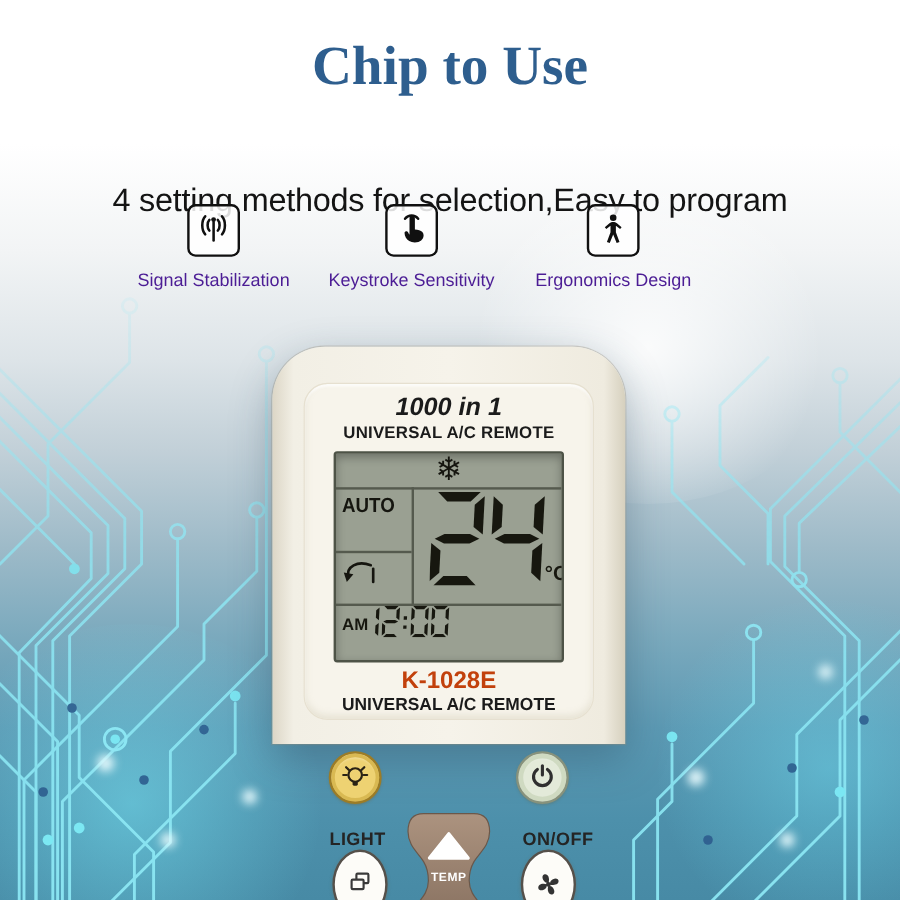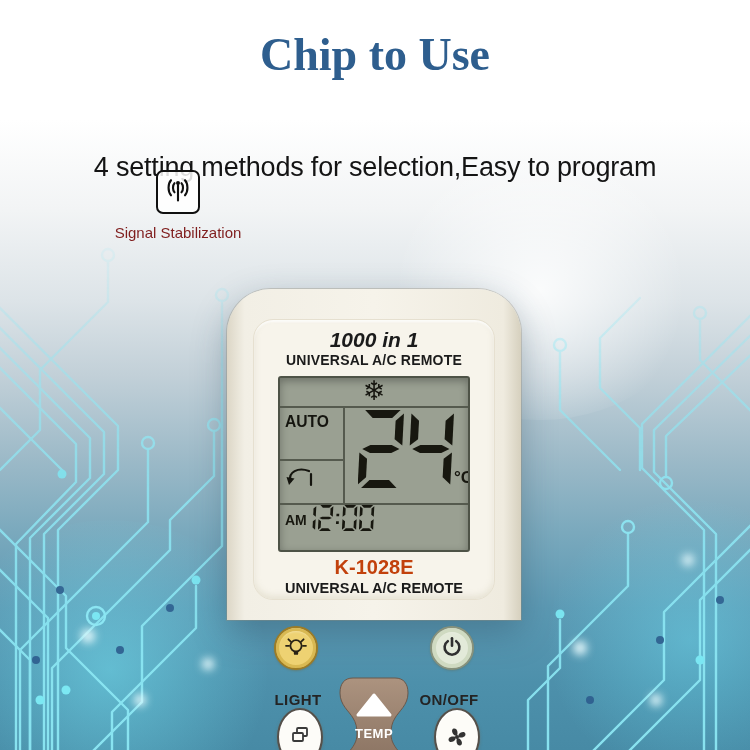--- a/index.html
+++ b/index.html
@@ -24,21 +24,21 @@
     font-family:"Liberation Serif",serif;font-weight:bold;font-size:46px;color:#2e5e8e;}
   .subtitle{left:0;top:88px;width:750px;text-align:center;font-size:25px;color:#1d1d1d;}
   .tagline{left:0;top:112px;width:750px;text-align:center;font-size:27px;color:#141414;letter-spacing:-.2px;margin-top:40px;}
 
   
   .feature{top:170px;width:160px;text-align:center;}
   .f1{left:98px;} .f2{left:263px;} .f3{left:431px;}
   .fbox{display:inline-block;width:44px;height:44px;border:2.5px solid #101010;border-radius:7px;
     background:rgba(255,255,255,.85);box-sizing:border-box;}
   .fbox svg{display:block;margin:4px auto 0;}
-  .flabel{margin-top:6px;font-size:15px;color:#7f1d1d;}
+  .flabel{margin-top:6px;font-size:15px;color:#4c1d95;}
 
   
   .remote{left:227px;top:289px;width:294px;height:331px;border-radius:44px 44px 0 0;
     background:linear-gradient(90deg,#dcd6c6 0,#f2efe5 6%,#f6f3ea 50%,#efebdf 94%,#d6d0be 100%);
     box-shadow:0 0 0 1px rgba(150,140,120,.35), 0 12px 34px rgba(40,70,90,.35);}
   .panel{left:26px;top:30px;width:242px;height:281px;border-radius:20px;background:#f7f4eb;
     border:1px solid #e6e0d0;box-sizing:border-box;text-align:center;
     box-shadow:inset 0 -3px 6px rgba(185,175,145,.25), inset 0 2px 2px rgba(255,255,255,.9);}
   .brand1{margin-top:8px;font-size:21px;font-weight:bold;font-style:italic;color:#1b1b1b;}
   .brand2{margin-top:0;font-size:14px;font-weight:bold;color:#1b1b1b;letter-spacing:.2px;}
@@ -67,23 +67,23 @@
   .time-digits{left:21px;top:127px;}
 
   
   .rbtn{width:44px;height:44px;border-radius:50%;box-sizing:border-box;
     display:flex;align-items:center;justify-content:center;}
   .btn-light{left:47px;top:337px;background:#eed272;border:2px solid #9c7c26;
     box-shadow:inset 0 0 0 3px #d9b952, inset 0 3px 3px rgba(255,255,255,.6), 0 1px 2px rgba(120,100,50,.4);}
   .btn-power{left:203px;top:337px;background:#e3ead9;border:2px solid #87927c;
     box-shadow:inset 0 0 0 4px #cfdac1, inset 0 3px 3px rgba(255,255,255,.7), 0 1px 2px rgba(100,110,90,.4);}
   .blabel{top:390px;width:76px;text-align:center;font-size:15px;font-weight:bold;color:#242424;letter-spacing:.4px;margin-top:12px;}
-  .lbl-light{left:33px;} .lbl-onoff{left:184px;}
+  .lbl-light{left:33px;} .lbl-onoff{left:200px;}
   .rocker{left:110px;top:387px;}
-  .lbl-temp{left:110px;top:437px;width:74px;text-align:center;font-size:13px;font-weight:bold;
+  .lbl-temp{left:110px;top:437px;width:74px;text-align:center;font-size:10px;font-weight:bold;
     color:#ffffff;letter-spacing:.5px;z-index:3;}
   .oval{width:46px;height:58px;border-radius:50%;background:#fdfcf8;border:2px solid #55504a;
     box-sizing:border-box;display:flex;justify-content:center;
     box-shadow:inset 0 2px 2px rgba(255,255,255,.8), 0 1px 3px rgba(110,100,80,.45);}
   .oval-left{left:50px;top:419px;} .oval-right{left:207px;top:419px;}
   .oval svg{margin-top:15px;}
 </style>
 </head>
 <body>
 
@@ -187,21 +187,39 @@
         <circle cx="12" cy="5.6" r="1.6" fill="#101010" stroke="none"></circle>
         <path d="M9.2 5.8 C7.6 7.4 7.6 11.4 9.2 13"></path>
         <path d="M6.4 3.4 C3.8 6.2 3.8 12.6 6.4 15.4"></path>
         <path d="M14.8 5.8 C16.4 7.4 16.4 11.4 14.8 13"></path>
         <path d="M17.6 3.4 C20.2 6.2 20.2 12.6 17.6 15.4"></path>
       </svg>
     </span>
     <div class="flabel">Signal Stabilization</div>
   </div>
 
-
+  <div class="abs feature f2">
+    <span class="fbox">
+      <svg width="30" height="30" viewBox="0 0 24 24">
+        <path d="M7.6 5 A5.6 5.6 0 0 1 16.4 5" fill="none" stroke="#101010" stroke-width="1.6" stroke-linecap="round"></path>
+        <path fill="#101010" d="M10.6 4.8 a1.8 1.8 0 0 1 3.6 0 V12.2 c1 .05 2 .22 2.9 .5 c1.7 .5 2.9 1.6 2.9 3.3 c0 2.8 -2.3 4.8 -5.9 4.8 c-2.8 0 -5 -1.2 -6 -3.2 c-.5 -1 -.8 -2.1 -.8 -3.1 c0 -.9 .7 -1.4 1.5 -1.1 c.55 .2 .95 .7 1.15 1.35 l.65 1 Z"></path>
+      </svg>
+    </span>
+    <div class="flabel">Keystroke Sensitivity</div>
+  </div>
+
+  <div class="abs feature f3">
+    <span class="fbox">
+      <svg width="30" height="30" viewBox="0 0 24 24" fill="#101010">
+        <circle cx="12" cy="4.4" r="2.2"></circle>
+        <path d="M12 7.2 c.9 0 1.8 .3 2.5 .9 l3.1 2.6 -1 1.2 -2.8 -2.2 V14 l2.4 6.5 -1.9 .7 -2.3 -5.6 -2.3 5.6 -1.9 -.7 L10.2 14 V9.7 L7.4 11.9 6.4 10.7 9.5 8.1 c.7 -.6 1.6 -.9 2.5 -.9 Z"></path>
+      </svg>
+    </span>
+    <div class="flabel">Ergonomics Design</div>
+  </div>
 
   <div class="abs remote">
     <div class="abs panel">
       <div class="brand1">1000 in 1</div>
       <div class="brand2">UNIVERSAL A/C REMOTE</div>
 
       <div class="abs lcd">
         <div class="abs snow">❄</div>
         <div class="abs lline hl1"></div>
         <div class="abs lline hl2"></div>

